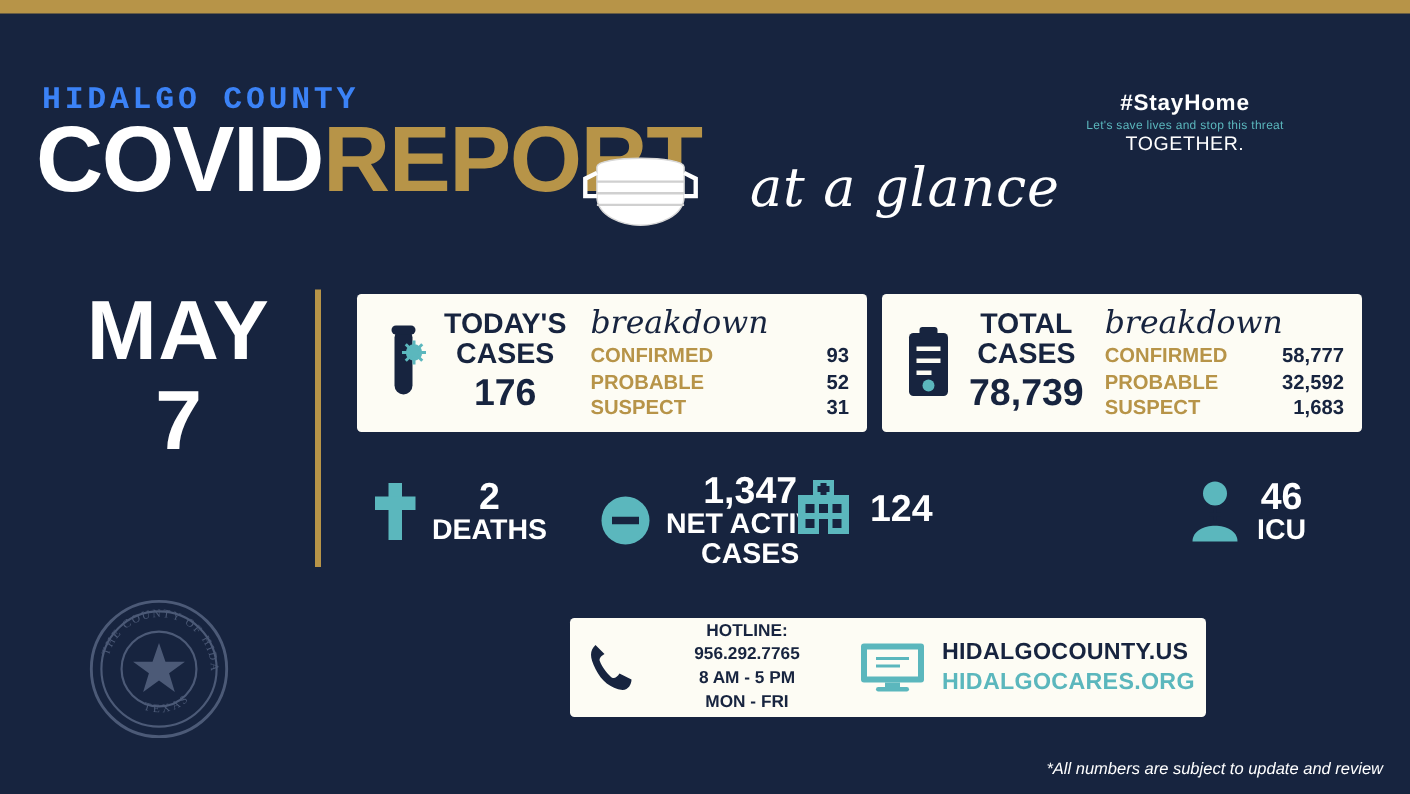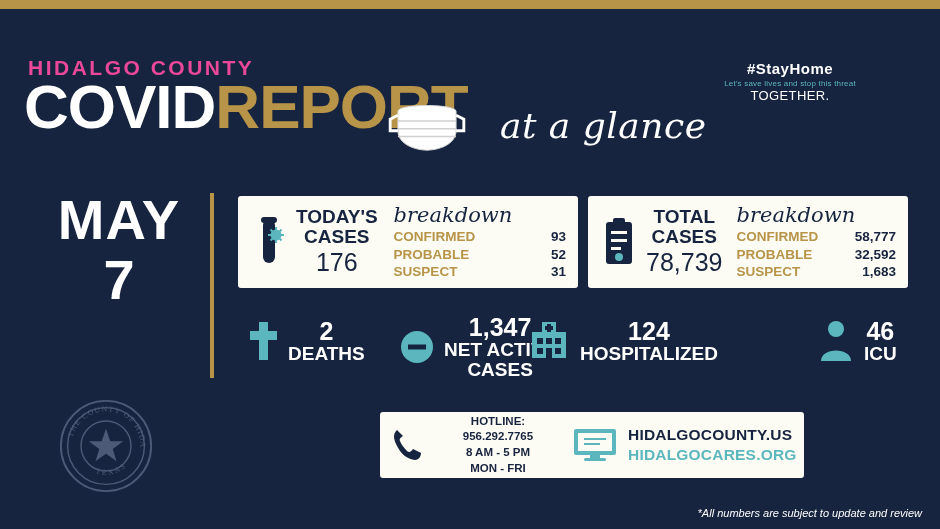--- a/index.html
+++ b/index.html
@@ -17,21 +17,22 @@
   }
   .gold-bar-top {
     position: absolute; left: 0; top: 0; width: 940px; height: 9px;
     background: #b79448;
   }
 
   
   .kicker {
     position: absolute; left: 28px; top: 56px;
     font-size: 21px; font-weight: bold; letter-spacing: 2.5px;
-    color: #ec4899;
+    color: #3b82f6;
+    font-family: Liberation Mono, monospace;
   }
   .title {
     position: absolute; left: 24px; top: 76px;
     font-size: 62px; font-weight: bold; letter-spacing: -1px;
     line-height: 1;
     white-space: nowrap;
   }
   .title .covid { color: #ffffff; }
   .title .report { color: #b79448; }
   .mask {
@@ -90,21 +91,21 @@
   .card-left {
     display: flex; align-items: center; gap: 8px;
     padding-right: 10px;
   }
   .card-icon { width: 38px; display: flex; justify-content: center; }
   .card-label {
     color: #17243f; font-weight: bold; font-size: 19px; line-height: 1.05;
     text-align: center;
   }
   .card-num {
-    color: #17243f; font-weight: normal; font-size: 25px; text-align: center;
+    color: #17243f; font-weight: bold; font-size: 25px; text-align: center;
     margin-top: 2px;
   }
   .breakdown-title {
     font-family: "DejaVu Serif", serif; font-style: italic;
     font-size: 21px; color: #17243f; margin-bottom: 1px;
     text-align: left;
   }
   .bd-row {
     display: flex; font-size: 13.5px; font-weight: bold;
     color: #b79448; line-height: 1.32;
@@ -120,21 +121,21 @@
     position: absolute;
     display: flex; align-items: center; gap: 10px;
   }
   .stat .txt { text-align: center; line-height: 1.05; }
   .stat .num { font-size: 25px; font-weight: bold; color: #ffffff; }
   .stat .lbl { font-size: 19px; font-weight: bold; color: #ffffff; }
 
   #stat-deaths { left: 248px; top: 318px; }
   #stat-active { left: 400px; top: 314px; }
   #stat-hosp   { left: 528px; top: 318px; }
-  #stat-icu    { left: 818px; top: 318px; }
+  #stat-icu    { left: 792px; top: 318px; }
 
   
   .seal {
     position: absolute; left: 58px; top: 398px; width: 96px; height: 96px;
   }
 
   
   .contact {
     position: absolute; left: 380px; top: 412px; width: 424px; height: 66px;
     background: #fdfcf4; border-radius: 3px;
@@ -292,21 +293,20 @@
       <rect x="17" y="6" width="8" height="4" fill="#17243f"></rect>
       <rect x="9" y="18" width="6" height="6" fill="#17243f"></rect>
       <rect x="18" y="18" width="6" height="6" fill="#17243f"></rect>
       <rect x="27" y="18" width="6" height="6" fill="#17243f"></rect>
       <rect x="9" y="28" width="6" height="6" fill="#17243f"></rect>
       <rect x="27" y="28" width="6" height="6" fill="#17243f"></rect>
       <rect x="18" y="28" width="6" height="10" fill="#17243f"></rect>
     </svg>
     <div class="txt">
       <div class="num">124</div>
-      <div class="lbl">HOSPITALIZED</div>
     </div>
   </div>
 
   <div class="stat" id="stat-icu">
     <svg width="36" height="44" viewBox="0 0 36 44">
       <circle cx="18" cy="10" r="8" fill="#5bb7bd"></circle>
       <path d="M3 42 C3 28, 33 28, 33 42 Z" fill="#5bb7bd"></path>
       <path d="M18 20 v8 M14 24 h8" stroke="#17243f" stroke-width="2.4"></path>
     </svg>
     <div class="txt">

